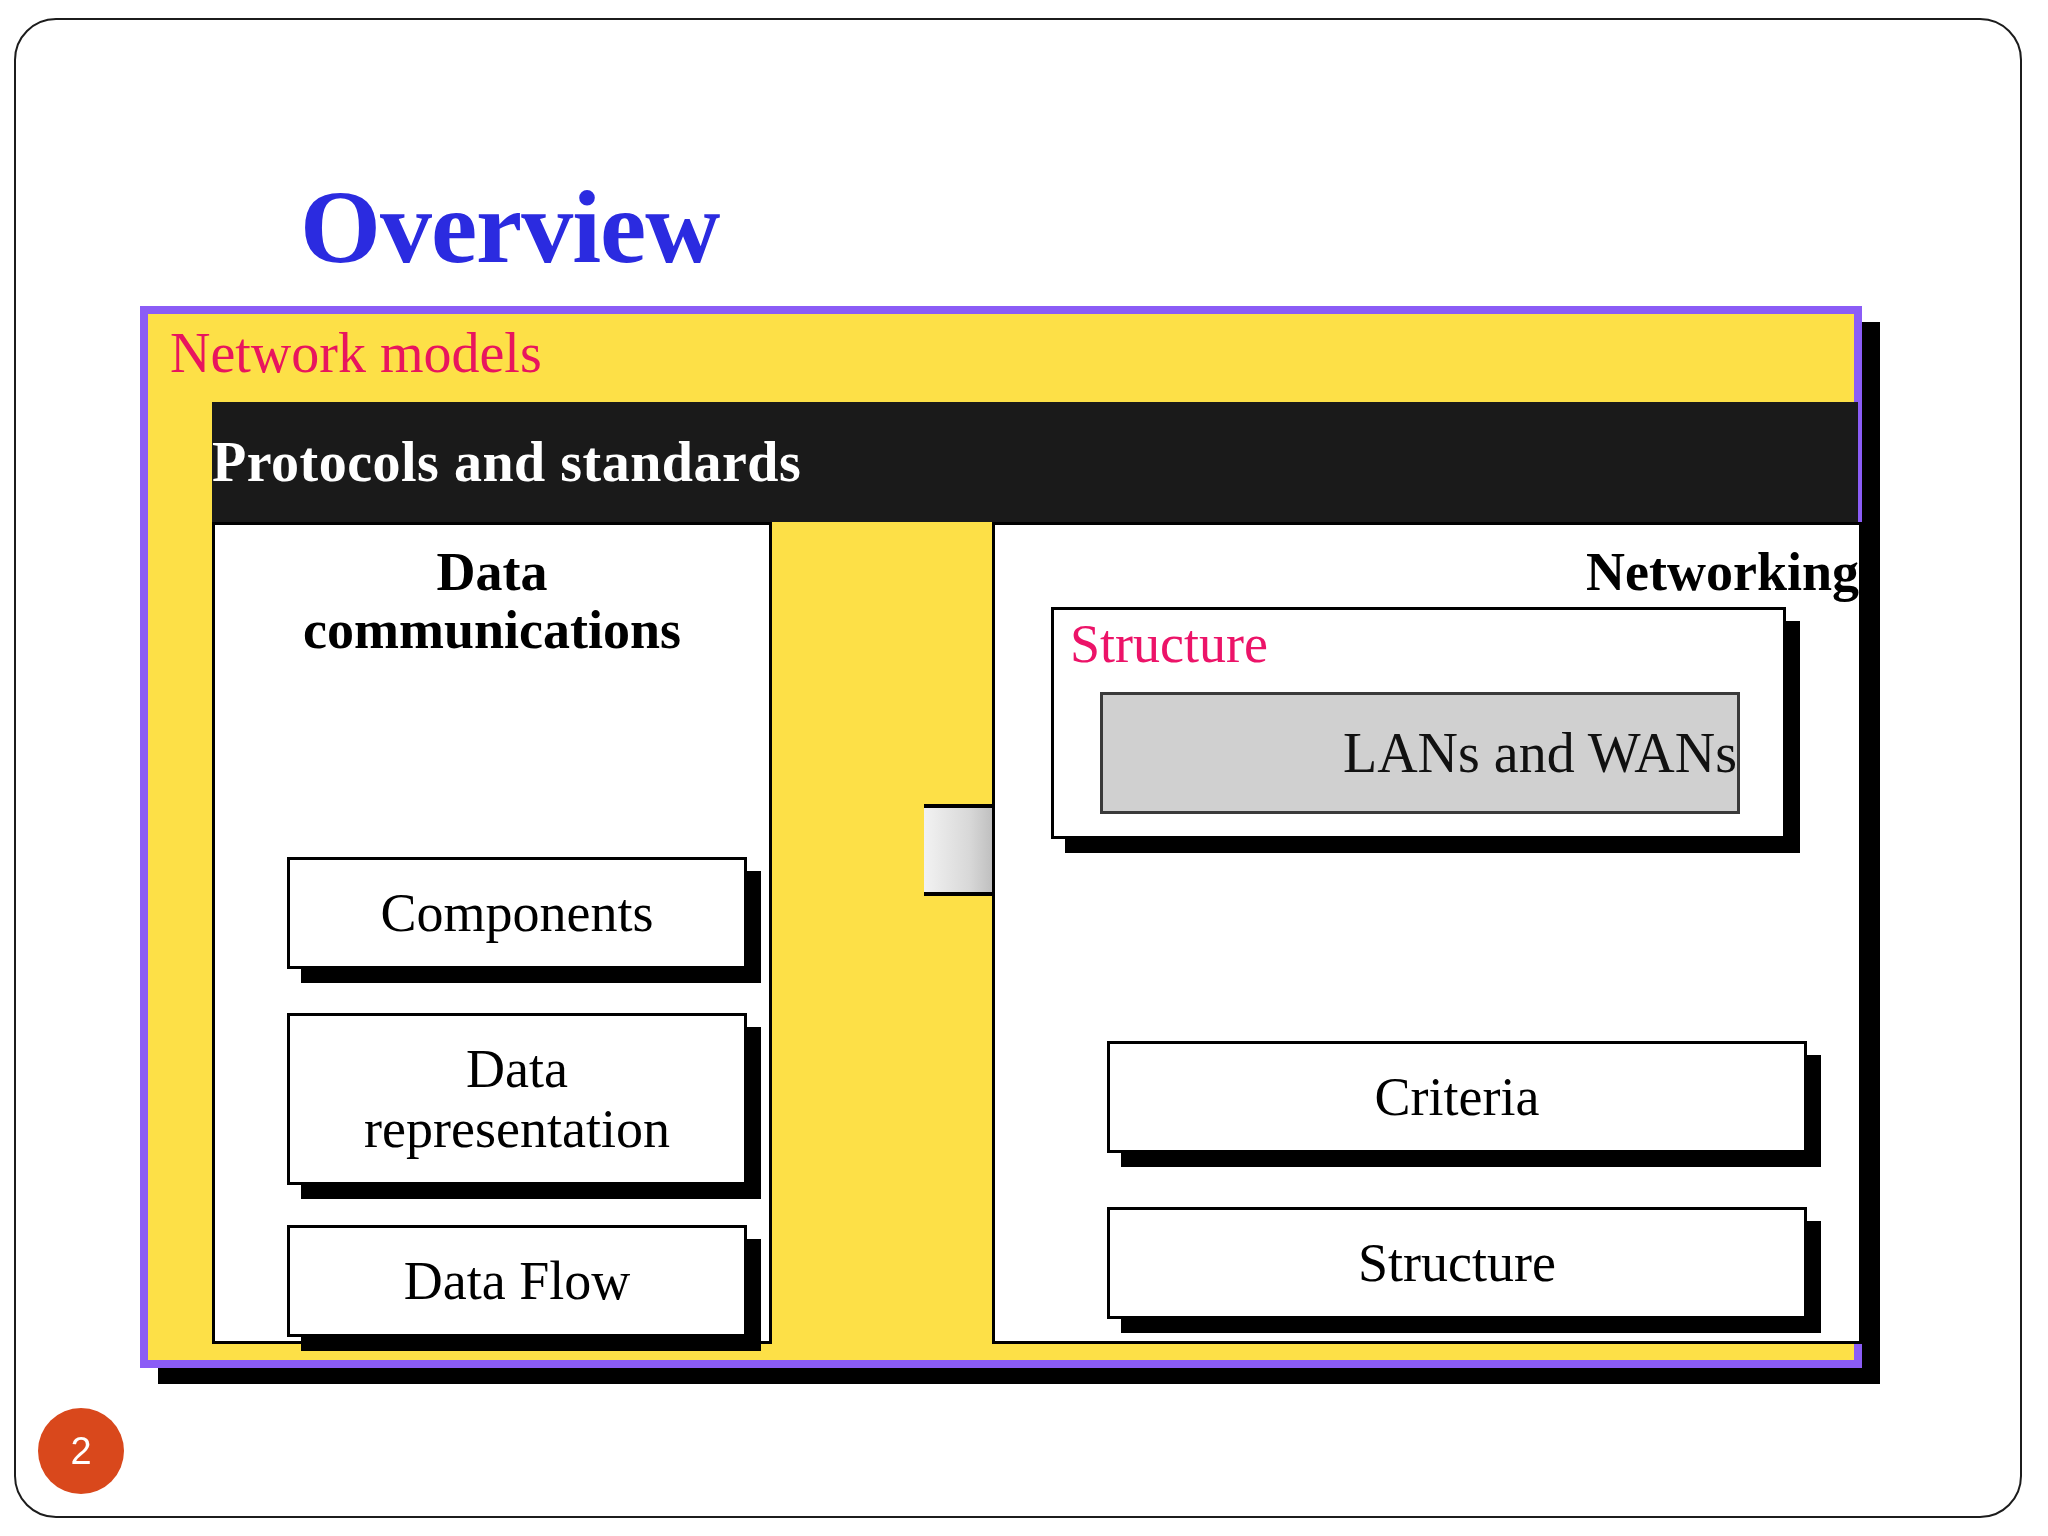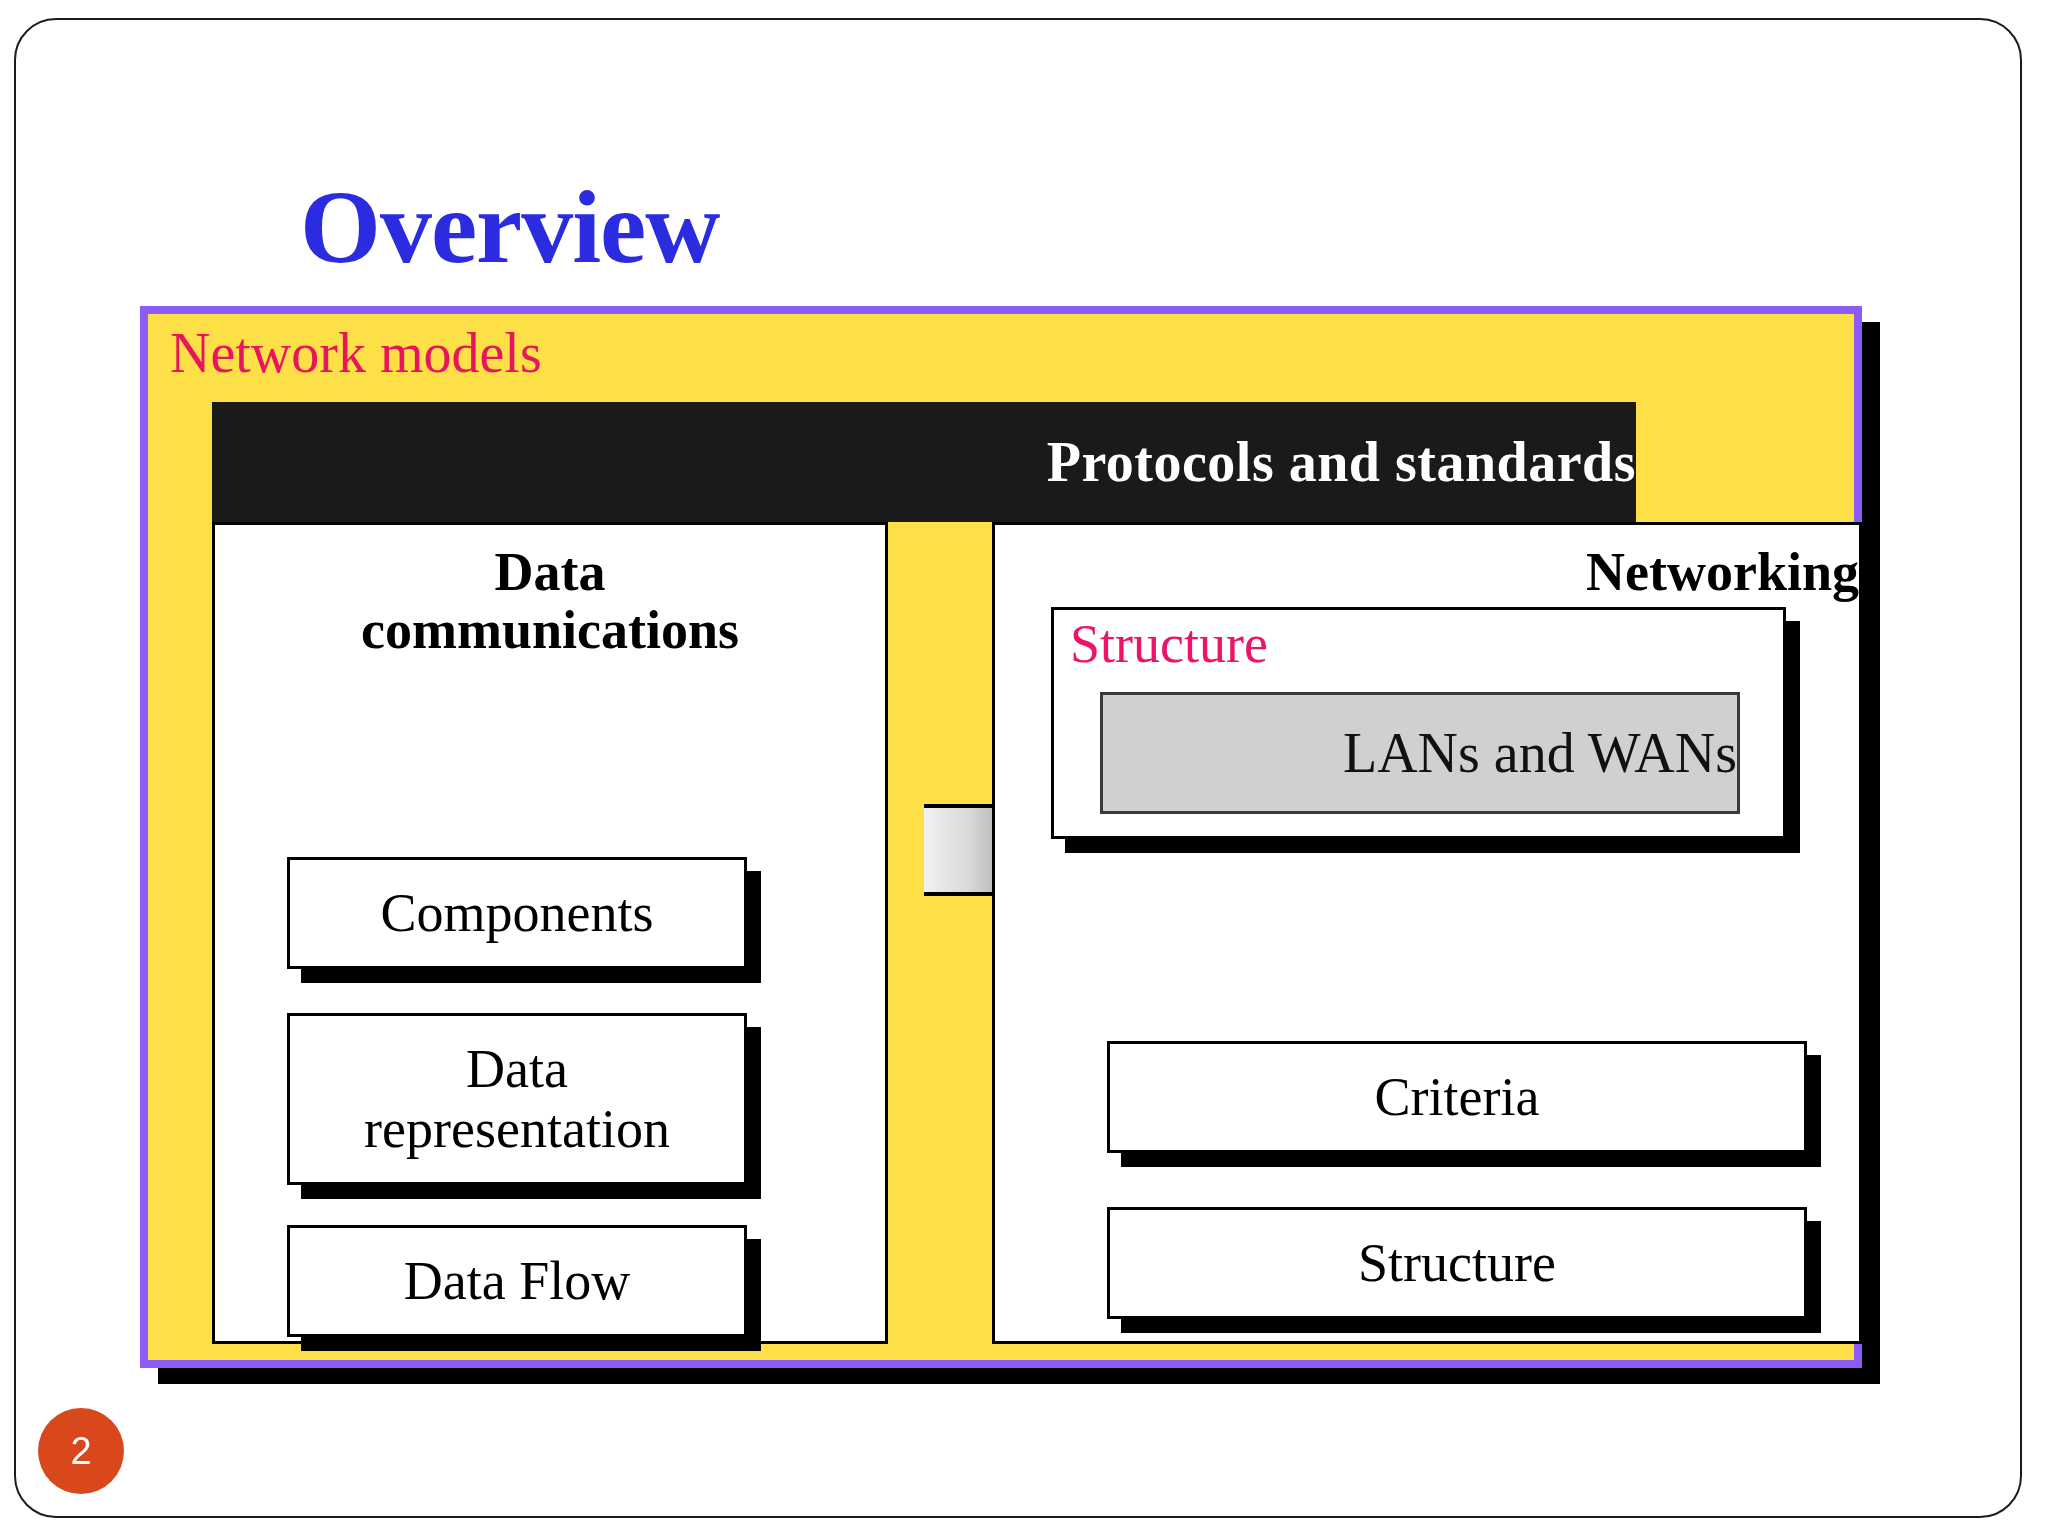--- a/index.html
+++ b/index.html
@@ -95,26 +95,26 @@
     line-height: 1.05;
     color: #e8155e;
     white-space: nowrap;
   }
 
   
   .header-band {
     position: absolute;
     left: 64px;
     top: 88px;
-    width: 1424px;
+    width: 1646px;
     height: 120px;
     background: #1a1a1a;
     display: flex;
     align-items: center;
-    justify-content: flex-end;
+    justify-content: flex-start;
     box-sizing: border-box;
   }
   .header-band-text {
     color: #ffffff;
     font-family: "Liberation Serif", serif;
     font-weight: bold;
     font-size: 56px;
     letter-spacing: 0.5px;
     white-space: nowrap;
   }
@@ -128,21 +128,21 @@
     height: 822px;
   }
   .col {
     position: absolute;
     top: 0;
     height: 822px;
     background: #ffffff;
     border: 3px solid #000000;
     box-sizing: border-box;
   }
-  .col-left  { left: 0px;    width: 676px; }
+  .col-left  { left: 0px;    width: 560px; }
   .col-right { left: 780px;  width: 870px; }
 
   .col-heading {
     position: absolute;
     left: 0;
     width: 100%;
     font-family: "Liberation Serif", serif;
     font-weight: bold;
     font-size: 54px;
     line-height: 1.08;

